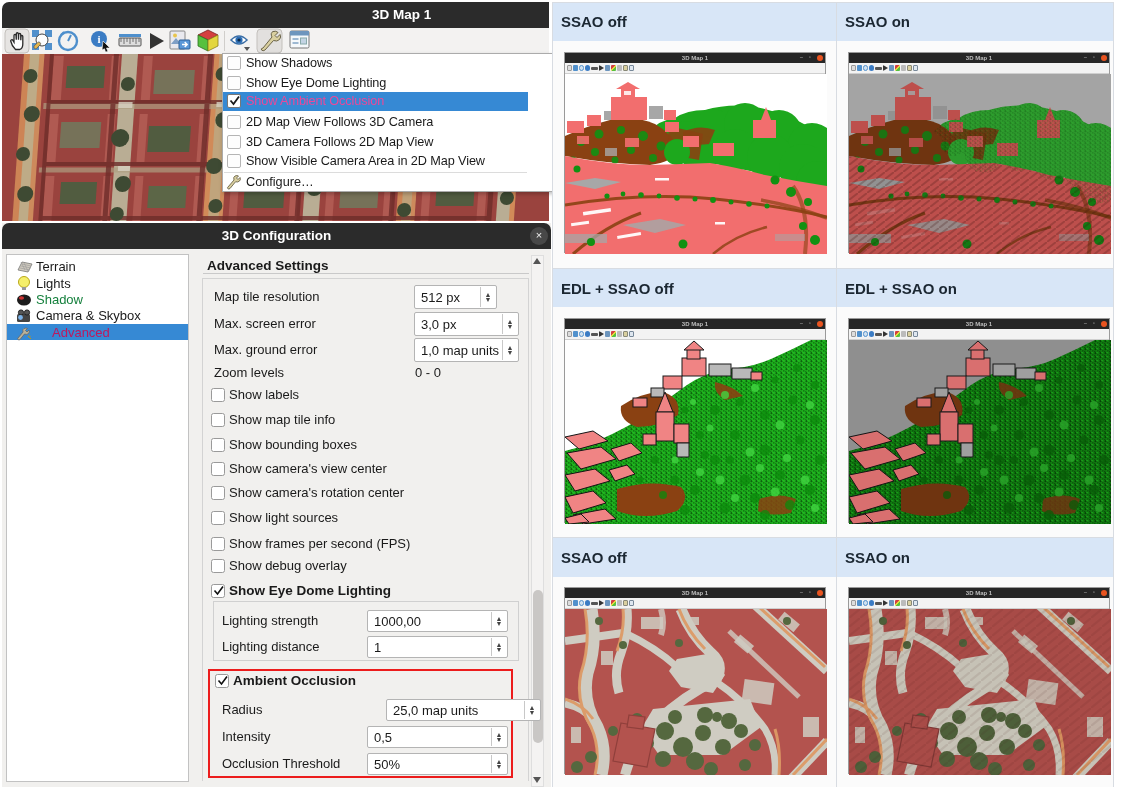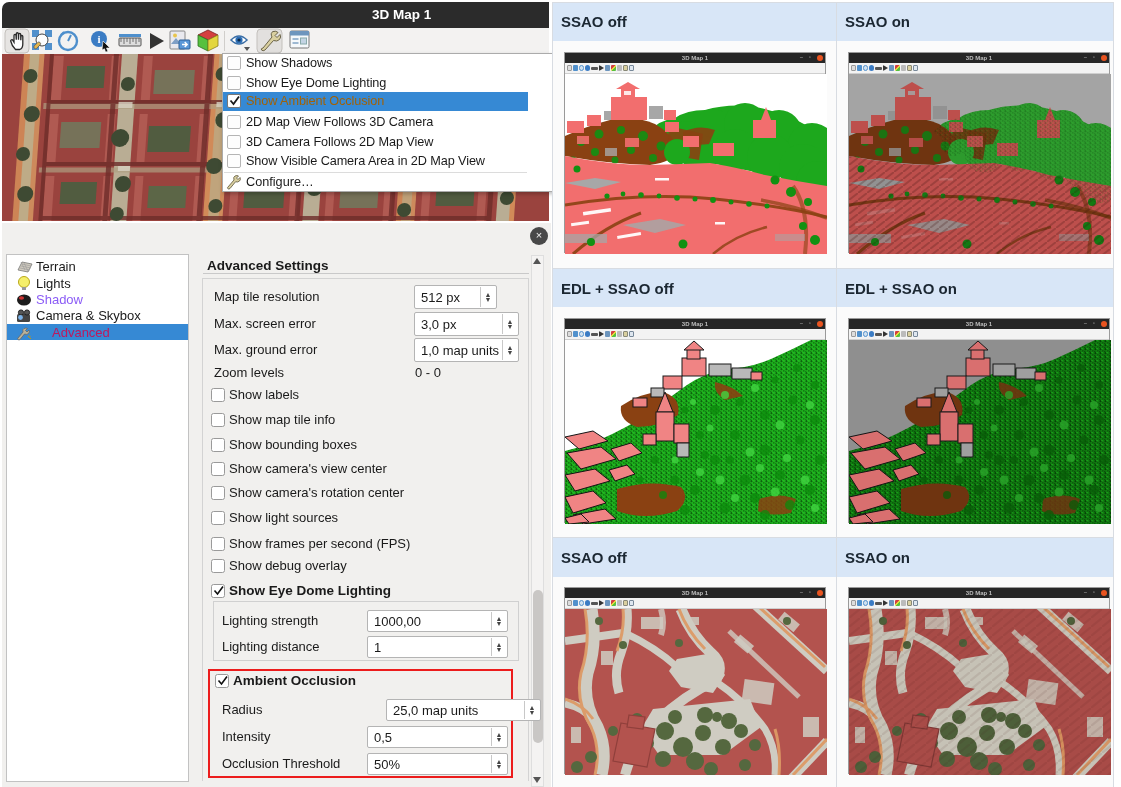--- a/index.html
+++ b/index.html
@@ -233,40 +233,41 @@
 <div class="abs" style="left:222px;top:53px;width:363px;height:139px;background:#fff;border:1px solid #ababab;box-shadow:1px 2px 4px rgba(0,0,0,.25)">
 <div class="abs" style="left:4px;top:2.0px;width:14px;height:14px;background:#fdfdfd;border:1px solid #b5b5b5;border-radius:2px"></div>
 <div class="lbl" style="left:23px;top:2.0px;font-size:12.7px;letter-spacing:-.1px">Show Shadows</div>
 <div class="abs" style="left:4px;top:21.5px;width:14px;height:14px;background:#fdfdfd;border:1px solid #b5b5b5;border-radius:2px"></div>
 <div class="lbl" style="left:23px;top:21.5px;font-size:12.7px;letter-spacing:-.1px">Show Eye Dome Lighting</div>
 <div class="abs" style="left:0px;top:37.5px;width:305px;height:19px;background:#3689d4"></div>
 <div class="abs" style="left:4px;top:40.0px;width:14px;height:14px;background:#fff;border:1px solid #777;border-radius:2px"></div>
 <svg class="abs" style="left:5px;top:40.0px" width="13" height="13">
       <path d="M2.5,6.5 L5.5,10 L11,2.5" stroke="#1a1a1a" stroke-width="1.8" fill="none"></path>
     </svg>
-<div class="lbl" style="left:23px;top:40.0px;color:#a16207;font-size:12.7px;letter-spacing:-.1px">Show Ambient Occlusion</div>
+<div class="lbl" style="left:23px;top:40.0px;color:#ec4899;font-size:12.7px;letter-spacing:-.1px">Show Ambient Occlusion</div>
 <div class="abs" style="left:4px;top:61.0px;width:14px;height:14px;background:#fdfdfd;border:1px solid #b5b5b5;border-radius:2px"></div>
 <div class="lbl" style="left:23px;top:61.0px;font-size:12.7px;letter-spacing:-.1px">2D Map View Follows 3D Camera</div>
 <div class="abs" style="left:4px;top:80.5px;width:14px;height:14px;background:#fdfdfd;border:1px solid #b5b5b5;border-radius:2px"></div>
 <div class="lbl" style="left:23px;top:80.5px;font-size:12.7px;letter-spacing:-.1px">3D Camera Follows 2D Map View</div>
 <div class="abs" style="left:4px;top:100.0px;width:14px;height:14px;background:#fdfdfd;border:1px solid #b5b5b5;border-radius:2px"></div>
 <div class="lbl" style="left:23px;top:100.0px;font-size:12.7px;letter-spacing:-.1px">Show Visible Camera Area in 2D Map View</div>
 <div class="abs" style="left:1px;top:117.5px;width:303px;height:1px;background:#dcdcdc"></div>
 <svg class="abs" style="left:3px;top:121px" width="17" height="17" viewBox="0 0 17 17">
       <path d="M2,12 L8,5 Q7,2 9,1 Q11,0 12.5,1 L10.5,3 L12,4.5 L14,2.5 Q15,4.5 13.5,6 Q12,7.5 9.5,6.8 L4,13.5 Q2.8,14.6 1.8,13.6 Q1,12.7 2,12 Z" fill="#d9cf9f" stroke="#6b6449" stroke-width=".9"></path>
     </svg>
 <div class="lbl" style="left:23px;top:121px;font-size:12.7px">Configure…</div>
 </div>
 
 <div class="abs" style="left:2px;top:223px;width:549px;height:564px;background:#f1f0ee">
+<div class="abs tbar" style="left:0;top:0;width:549px;height:26px;border-radius:7px 7px 0 0;font-size:13.5px;line-height:26px">3D Configuration</div>
 <div class="abs" style="left:528px;top:4px;width:18px;height:18px;border-radius:50%;background:#484848;color:#eee;font-size:11px;line-height:17px;text-align:center">×</div>
 <div class="abs" style="left:4px;top:31px;width:183px;height:528px;background:#fff;border:1px solid #c2c2c2"></div>
 <div class="lbl" style="left:34px;top:36.0px;color:#1a1a1a">Terrain</div>
 <div class="lbl" style="left:34px;top:52.5px;color:#1a1a1a">Lights</div>
-<div class="lbl" style="left:34px;top:69.0px;color:#8b5cf6">Shadow</div>
+<div class="lbl" style="left:34px;top:69.0px;color:#15803d">Shadow</div>
 <div class="lbl" style="left:34px;top:85.0px;color:#1a1a1a">Camera &amp; Skybox</div>
 <div class="abs" style="left:5px;top:100.5px;width:181px;height:16.5px;background:#3689d4"></div>
 <div class="lbl" style="left:50px;top:101.5px;color:#be185d">Advanced</div>
 <svg class="abs" style="left:13px;top:36px" width="18" height="86" viewBox="0 0 18 86">
 <g transform="translate(1,1)">
         <path d="M2,10 L6,2 L16,4 L12,12 Z" fill="#cfcabe" stroke="#777" stroke-width=".8"></path>
         <path d="M4,8 L14,10 M5,6 L15,8 M6,4 L15,6 M5,2 L9,10 M8,3 L12,11" stroke="#999" stroke-width=".6"></path>
       </g>
 <g transform="translate(1,17)">
         <circle cx="8" cy="6" r="5.5" fill="#f5ef6a" stroke="#b9a718" stroke-width="1"></circle>

